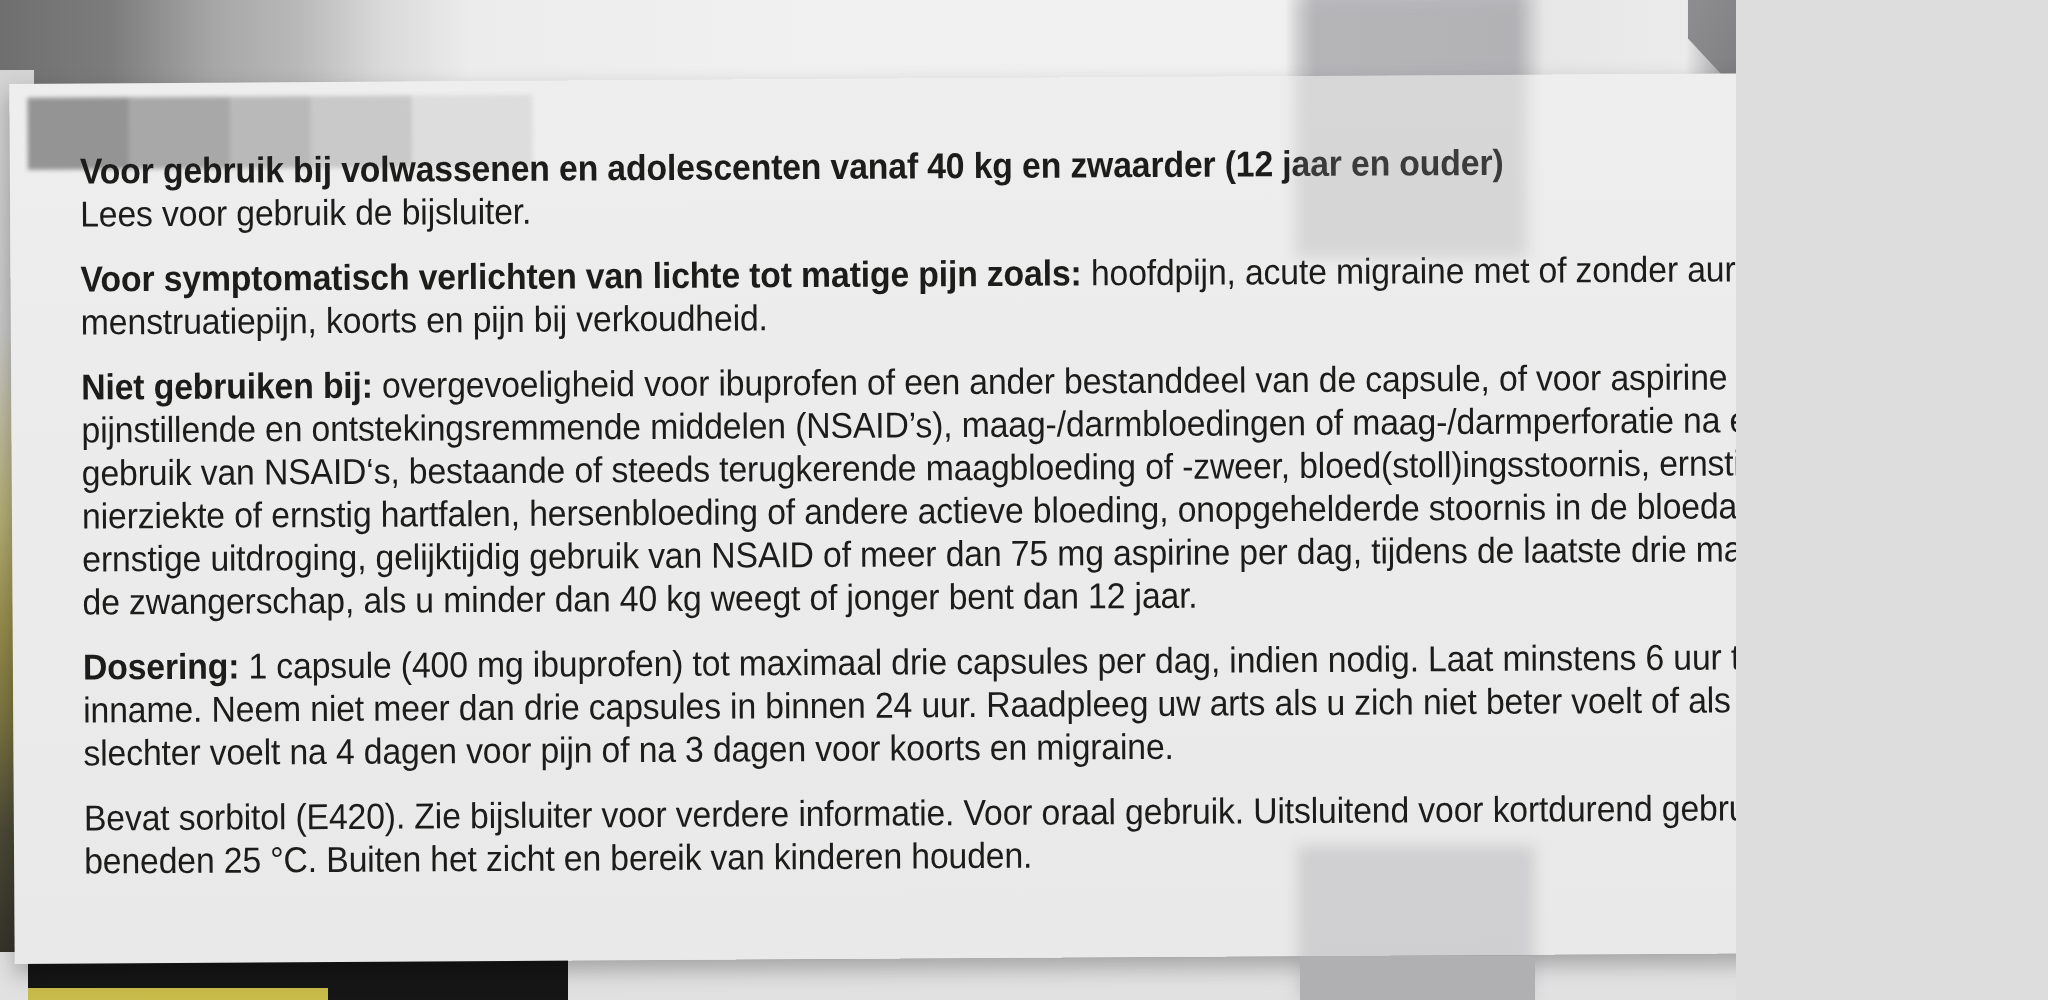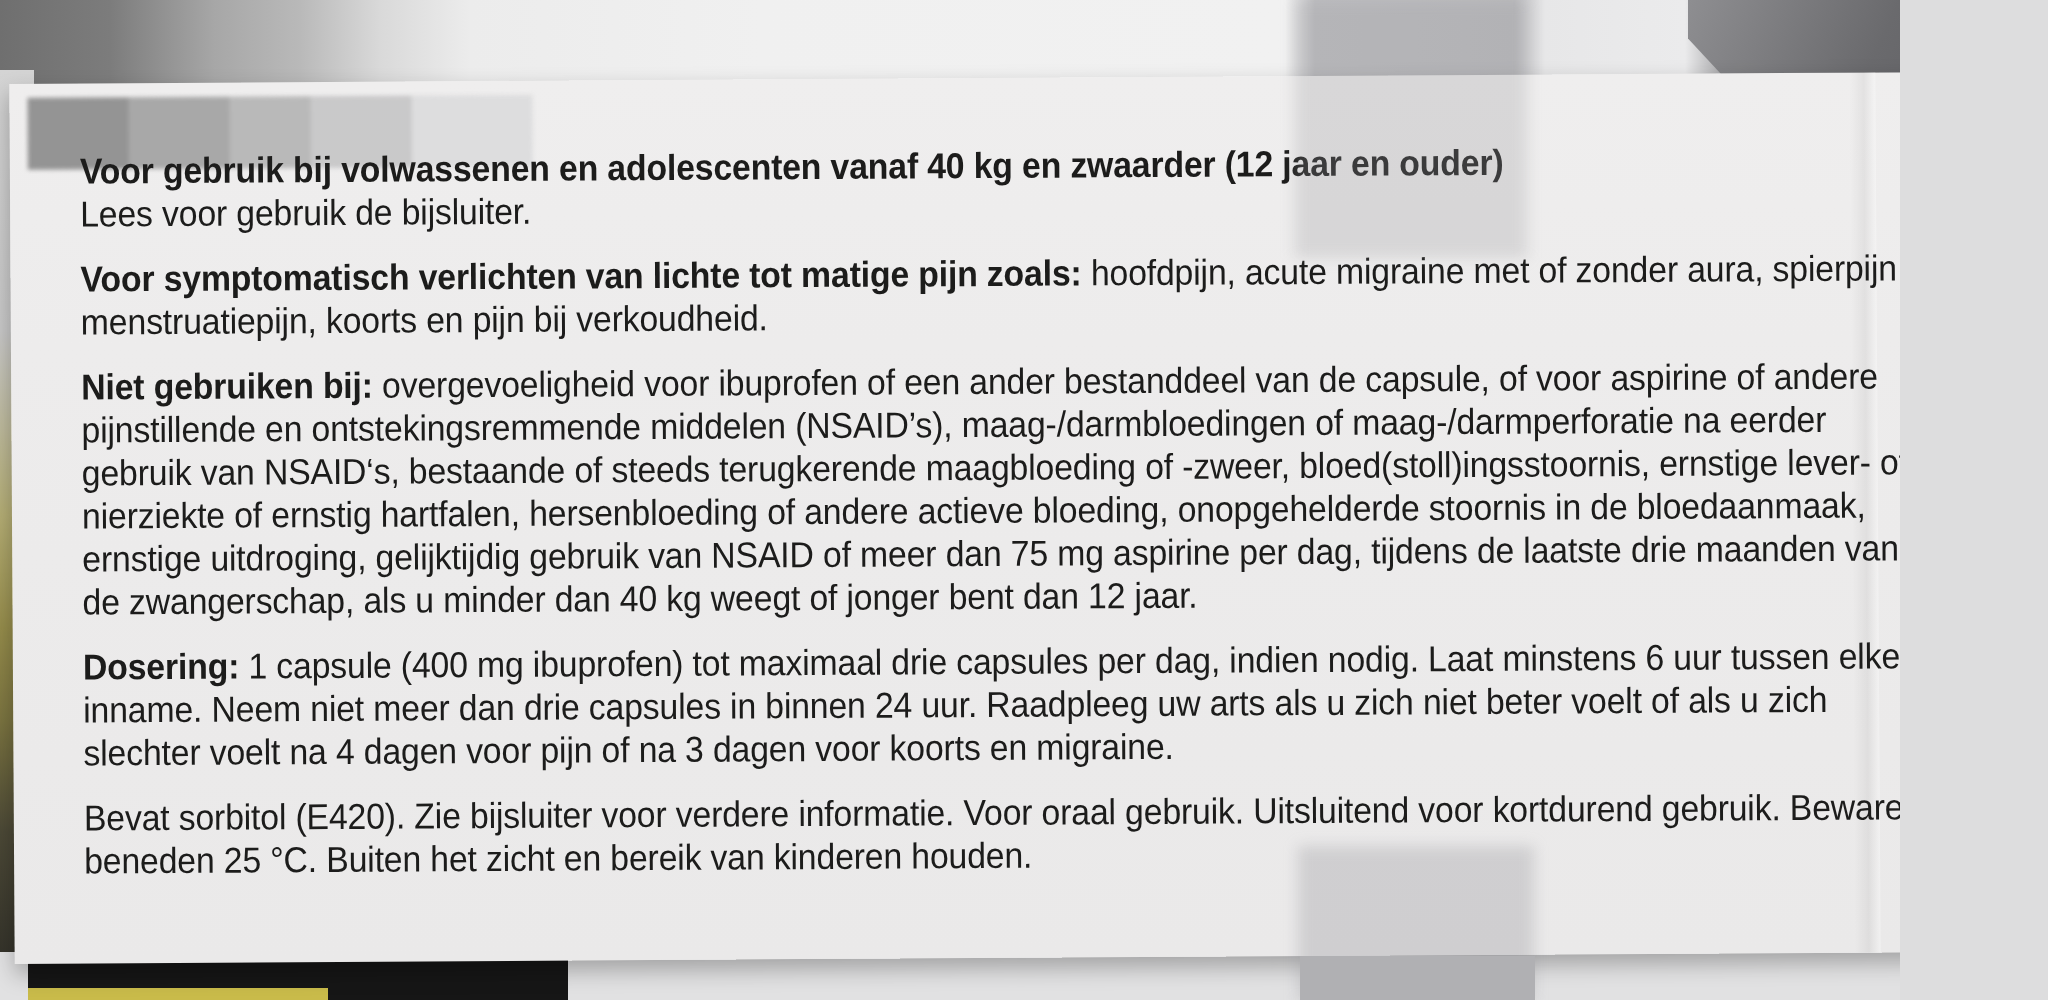--- a/index.html
+++ b/index.html
@@ -1,16 +1,16 @@
 <!DOCTYPE html>
 <html style="--card: #edecec; --text: #1c1c1b; --cal1: #8d8d8d; --cal2: #a3a3a3; --cal3: #b5b5b5; --cal4: #c6c6c7; --cal5: #dcdcdd; --edge_yellow: #c9bb4a;"><head>
 <meta charset="utf-8">
 <style>
   html,body{margin:0;padding:0;background:#ddddde;}
-  #stage{position:relative;width:1900px;height:1000px;overflow:hidden;
+  #stage{position:relative;width:1736px;height:1000px;overflow:hidden;
          font-family:"Liberation Sans","DejaVu Sans",sans-serif;background:#f97316;}
 
   
   .bg-top-strip{position:absolute;left:0;top:0;width:2048px;height:88px;
     background:linear-gradient(90deg,#6f6f6f 0px,#7c7c7c 110px,#a7a7a7 215px,#b9b9b9 300px,
       #d9d9d9 380px,#ececec 470px,#f0f0f0 760px,#f1f1f1 1285px,#c0c0c3 1315px,#bcbcbf 1515px,
       #e7e7e8 1545px,#ebebec 1685px,#929295 1735px,#6d6d70 1860px,#7f7f82 2048px);}
   .bg-right-strip{position:absolute;left:1946px;top:0;width:102px;height:1000px;
     background:linear-gradient(180deg,#87878a 0%,#a9a9ac 25%,#cbcbce 52%,#b5b5b8 70%,#9d9da0 85%,#ababae 100%);}
   .bg-topright-dark{position:absolute;left:1688px;top:0;width:360px;height:240px;

